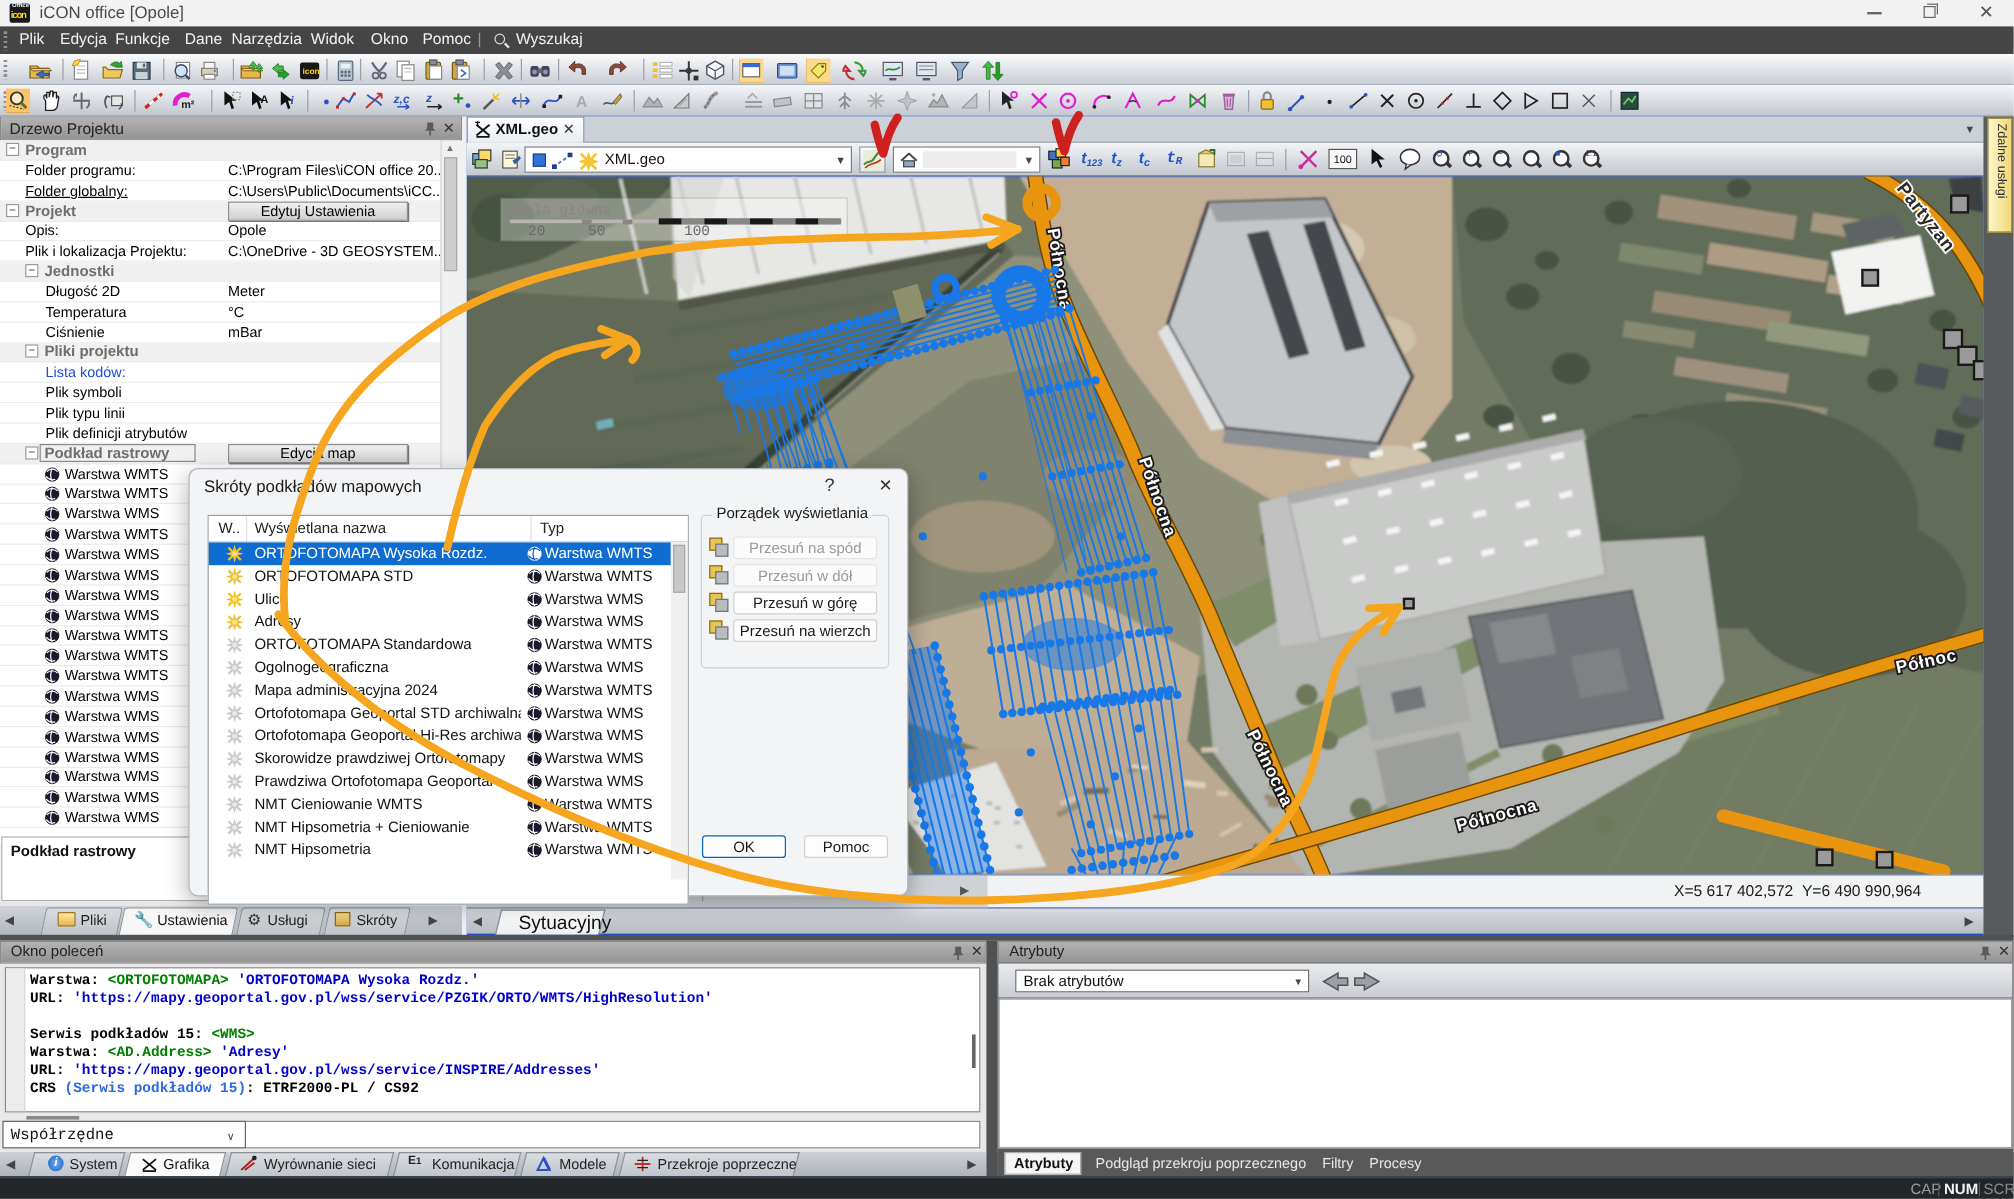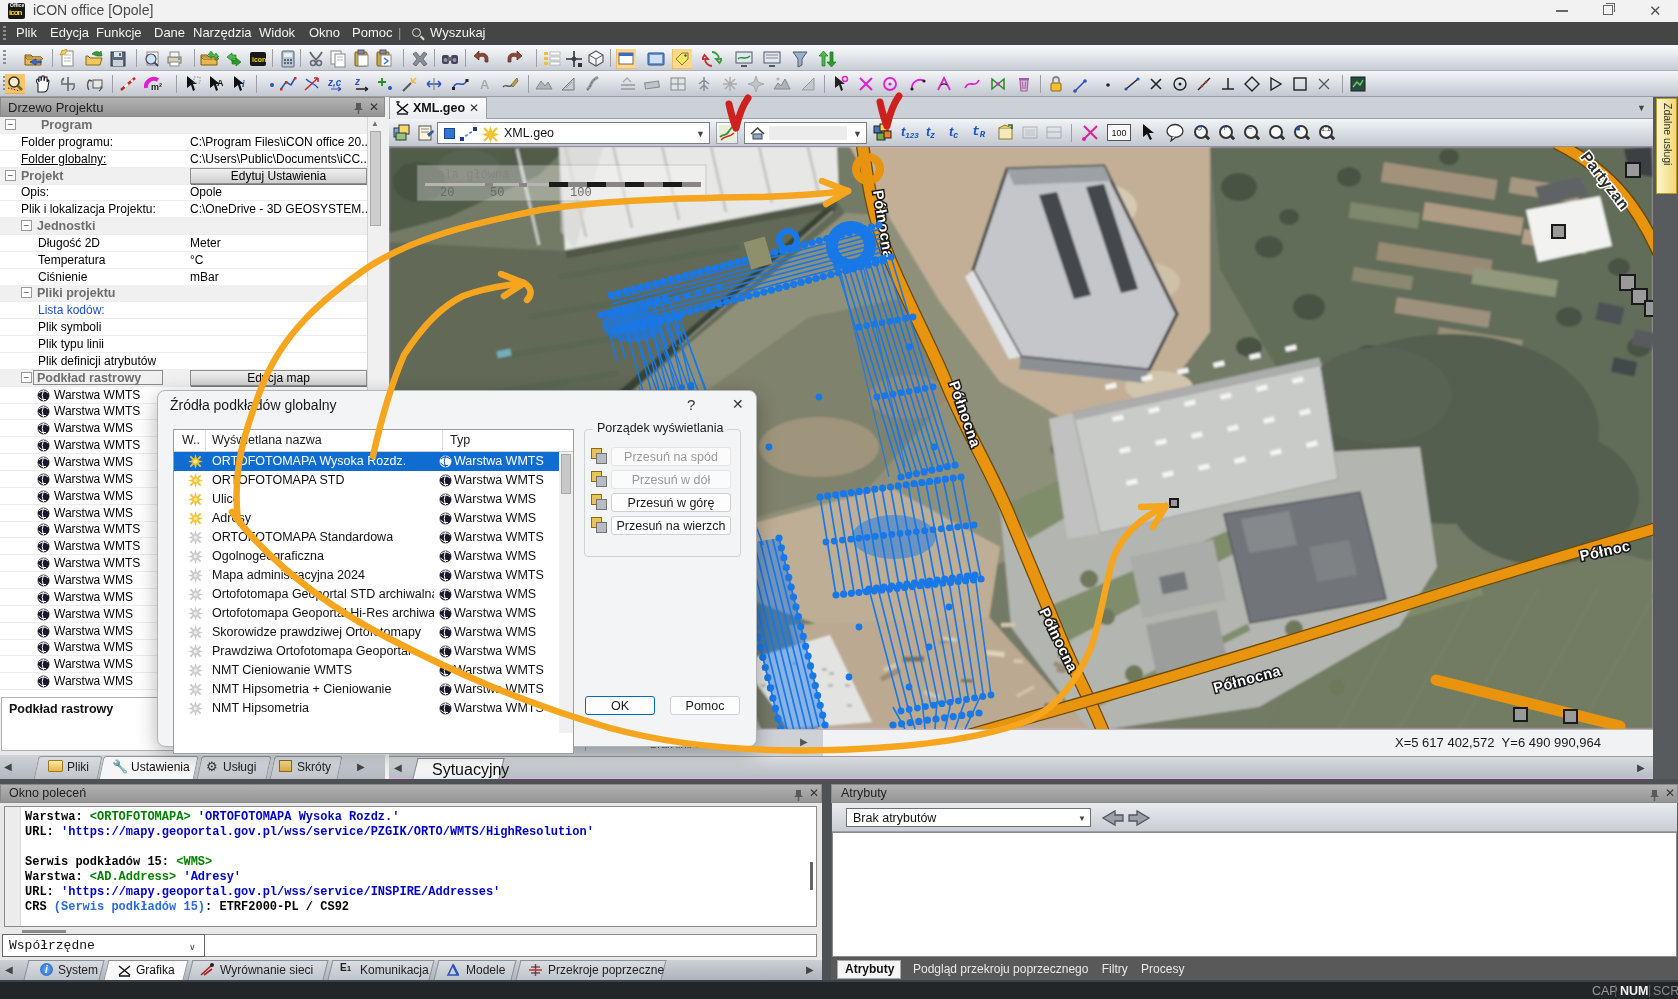--- a/index.html
+++ b/index.html
@@ -14,21 +14,21 @@
   #toolbar2 { left:0; top:71px; width:1678px; height:26px;
     background:linear-gradient(#f4f6f8,#d9dce2 55%,#c3c8d0); border-bottom:1px solid #9aa0a8; }
   .tsep { position:absolute; top:4px; width:1px; height:18px; background:#9aa0a6; }
   .grip { position:absolute; left:3px; top:5px; width:3px; height:16px;
     background:repeating-linear-gradient(#8a8f96 0 2px, transparent 2px 4px); }
 
   .trow { position:absolute; left:0; width:367px; height:17px; border-bottom:1px solid #ececec; }
   .trow > div { white-space:nowrap; }
   .tgrp { background:#f0f0f0; color:#6e6e6e; font-weight:bold; font-size:12.5px; }
   .texp { position:absolute; width:11px; height:11px; border:1px solid #9a9a9a; background:#fff; font-size:10px; line-height:9px; text-align:center; color:#444; top:2px; font-weight:normal; }
-  .tbtn { position:absolute; left:190px; top:0px; width:177px; height:16px; background:linear-gradient(#f0f0f0,#cfcfcf); border:1px solid #8f8f8f; box-shadow:1px 1px 0 #777; color:#000; font-weight:normal; font-size:12px; text-align:center; line-height:15px; }
+  .tbtn { position:absolute; left:190px; top:0px; width:150px; height:16px; background:linear-gradient(#f0f0f0,#cfcfcf); border:1px solid #8f8f8f; box-shadow:1px 1px 0 #777; color:#000; font-weight:normal; font-size:12px; text-align:center; line-height:15px; }
 
   .mtt { position:absolute; top:5px; font-size:13px; font-weight:bold; color:#1a56c4; font-style:italic; }
   .mag { position:absolute; top:5px; width:17px; height:17px; }
   .mag::before { content:""; position:absolute; left:1px; top:1px; width:10px; height:10px; border:2px solid #333; border-radius:50%; background:#f8f8f8; }
   .mag::after { content:""; position:absolute; left:12px; top:12px; width:5px; height:2.5px; background:#333; transform:rotate(45deg); }
   .bico { position:absolute; top:6px; width:17px; height:15px; background:linear-gradient(#7aa8dc,#4878b4); border:1px solid #2a5488; border-radius:2px; }
 
   .ctab { position:absolute; top:0px; height:20px; background:linear-gradient(#dadde1,#bfc5cc); border:1px solid #8a9097; border-bottom:none; transform:skewX(-14deg); }
 
   .dbtn { position:absolute; width:120px; height:19px; background:#fdfdfd; border:1px solid #d0d0d0; border-radius:3px; font-size:12.5px; color:#1a1a1a; text-align:center; line-height:18px; }
@@ -456,21 +456,21 @@
   <div class="abs" style="left:0;top:0;width:385px;height:20px;background:linear-gradient(#b2b2b2,#949494);border:1px solid #8a8a8a;">
     <div class="abs" style="left:7px;top:2px;font-size:13px;color:#222;">Drzewo Projektu</div>
     <div class="abs" style="left:352px;top:3px;"><svg width="11" height="13" viewBox="0 0 11 13">
           <path d="M3,1 L8,1 L8,6 L10,8 L6.2,8 L6.2,12 L4.8,12 L4.8,8 L1,8 L3,6 Z" fill="#5a5a5a"></path>
         </svg></div>
     <div class="abs" style="left:368px;top:2px;font-size:12px;color:#333;">✕</div>
   </div>
   <div id="tree" class="abs" style="left:0;top:20px;width:367px;height:586px;background:#fff;font-size:12px;overflow:hidden;">
       <div class="trow tgrp" style="top:0px;">
         <div class="texp" style="left:5px;">−</div>
-        <div class="abs" style="left:21px;top:1px;margin-left:20px;">Program</div>
+        <div class="abs" style="left:21px;top:1px;">Program</div>
       </div>
 <div class="trow" style="top:17px;">
         <div class="abs" style="left:21px;top:1px;color:#000;">Folder programu:</div>
         <div class="abs" style="left:190px;top:1px;color:#000;">C:\Program Files\iCON office 20...</div>
       </div>
 <div class="trow" style="top:34px;">
         <div class="abs" style="left:21px;top:1px;color:#000;text-decoration:underline;">Folder globalny:</div>
         <div class="abs" style="left:190px;top:1px;color:#000;">C:\Users\Public\Documents\iCC...</div>
       </div>
 <div class="trow tgrp" style="top:51px;">
@@ -672,21 +672,21 @@
     <div class="abs" style="left:199px;top:1px;width:70px;height:24px;background:linear-gradient(#d9dce0,#bfc4ca);border:1px solid #8f959c;border-bottom:none;border-radius:3px 3px 0 0;transform:skewX(-12deg);"></div>
     <div class="abs" style="left:206px;top:4px;font-size:13px;color:#333;">⚙</div>
     <div class="abs" style="left:223px;top:5px;font-size:12px;color:#222;">Usługi</div>
     <div class="abs" style="left:272px;top:1px;width:68px;height:24px;background:linear-gradient(#d9dce0,#bfc4ca);border:1px solid #8f959c;border-bottom:none;border-radius:3px 3px 0 0;transform:skewX(-12deg);"></div>
     <div class="abs" style="left:279px;top:5px;width:13px;height:12px;background:linear-gradient(#f7dc90,#daa946);border:1px solid #8a6a1a;"></div>
     <div class="abs" style="left:297px;top:5px;font-size:12px;color:#222;">Skróty</div>
     <div class="abs" style="left:357px;top:6px;font-size:10px;color:#444;">▶</div>
   </div>
 </div>
 
-<div id="mapwin" class="abs" style="left:389px;top:97px;width:1264px;height:684px;background:#f0abfc;">
+<div id="mapwin" class="abs" style="left:389px;top:97px;width:1264px;height:684px;background:#1d4ed8;">
 
   <div class="abs" style="left:0;top:0;width:1264px;height:22px;background:#ccd1d7;border-bottom:1px solid #9aa0a8;">
     <div class="abs" style="left:0;top:0;width:98px;height:22px;background:linear-gradient(#fdfdfe,#e9ecf0);border:1px solid #9aa0a8;border-bottom:none;">
       <svg class="abs" style="left:5px;top:3px;" width="15" height="15" viewBox="0 0 15 15">
           <path d="M2,3 L13,12 M13,3 L2,12" stroke="#111" stroke-width="1.6"></path>
           <path d="M1,1 L5,1 M3,-1 L3,4" stroke="#111" stroke-width="1.2"></path>
           <path d="M2,13 L13,13" stroke="#111" stroke-width="1.4"></path>
         </svg>
       <div class="abs" style="left:23px;top:3px;font-size:12.5px;font-weight:bold;color:#111;">XML.geo</div>
       <div class="abs" style="left:79px;top:3px;font-size:12px;color:#333;">✕</div>
@@ -1563,21 +1563,21 @@
 
 <div id="statusbar" class="abs" style="left:0;top:980px;width:1678px;height:19px;background:#232629;border-top:2px solid #3c424c;">
   <div class="abs" style="left:1592px;top:2px;font-size:12.5px;color:#9a9a9a;">CAP</div>
     <div class="abs" style="left:1614px;top:1px;font-size:12.5px;color:#5a5a5a;">|</div>
     <div class="abs" style="left:1620px;top:2px;font-size:12.5px;color:#f2f2f2;font-weight:bold;">NUM</div>
     <div class="abs" style="left:1648px;top:1px;font-size:12.5px;color:#5a5a5a;">|</div>
     <div class="abs" style="left:1653px;top:2px;font-size:12.5px;color:#8a8a8a;">SCRL</div>
 </div>
 
 <div id="dialog" class="abs" style="left:157px;top:390px;width:600px;height:357px;background:#f2f4f6;border:1px solid #b0b4b8;border-radius:8px;box-shadow:0 6px 20px rgba(0,0,0,0.3);">
-  <div class="abs" style="left:12px;top:6px;font-size:14px;color:#1a1a1a;">Źródła podkładów globalny</div>
+  <div class="abs" style="left:12px;top:6px;font-size:14px;color:#1a1a1a;">Skróty podkładów mapowych</div>
   <div class="abs" style="left:529px;top:5px;font-size:15px;color:#333;">?</div>
   <div class="abs" style="left:574px;top:5px;font-size:14px;color:#333;">✕</div>
 
   <div class="abs" style="left:15px;top:38px;width:401px;height:325px;background:#fff;border:1px solid #9aa0a6;">
     <div class="abs" style="left:0;top:0;width:399px;height:22px;background:#fff;border-bottom:1px solid #d0d0d0;">
       <div class="abs" style="left:8px;top:3px;font-size:12.5px;color:#222;">W..</div>
       <div class="abs" style="left:31px;top:0;width:1px;height:22px;background:#e0e0e0;"></div>
       <div class="abs" style="left:38px;top:3px;font-size:12.5px;color:#222;">Wyświetlana nazwa</div>
       <div class="abs" style="left:268px;top:0;width:1px;height:22px;background:#e0e0e0;"></div>
       <div class="abs" style="left:276px;top:3px;font-size:12.5px;color:#222;">Typ</div>

